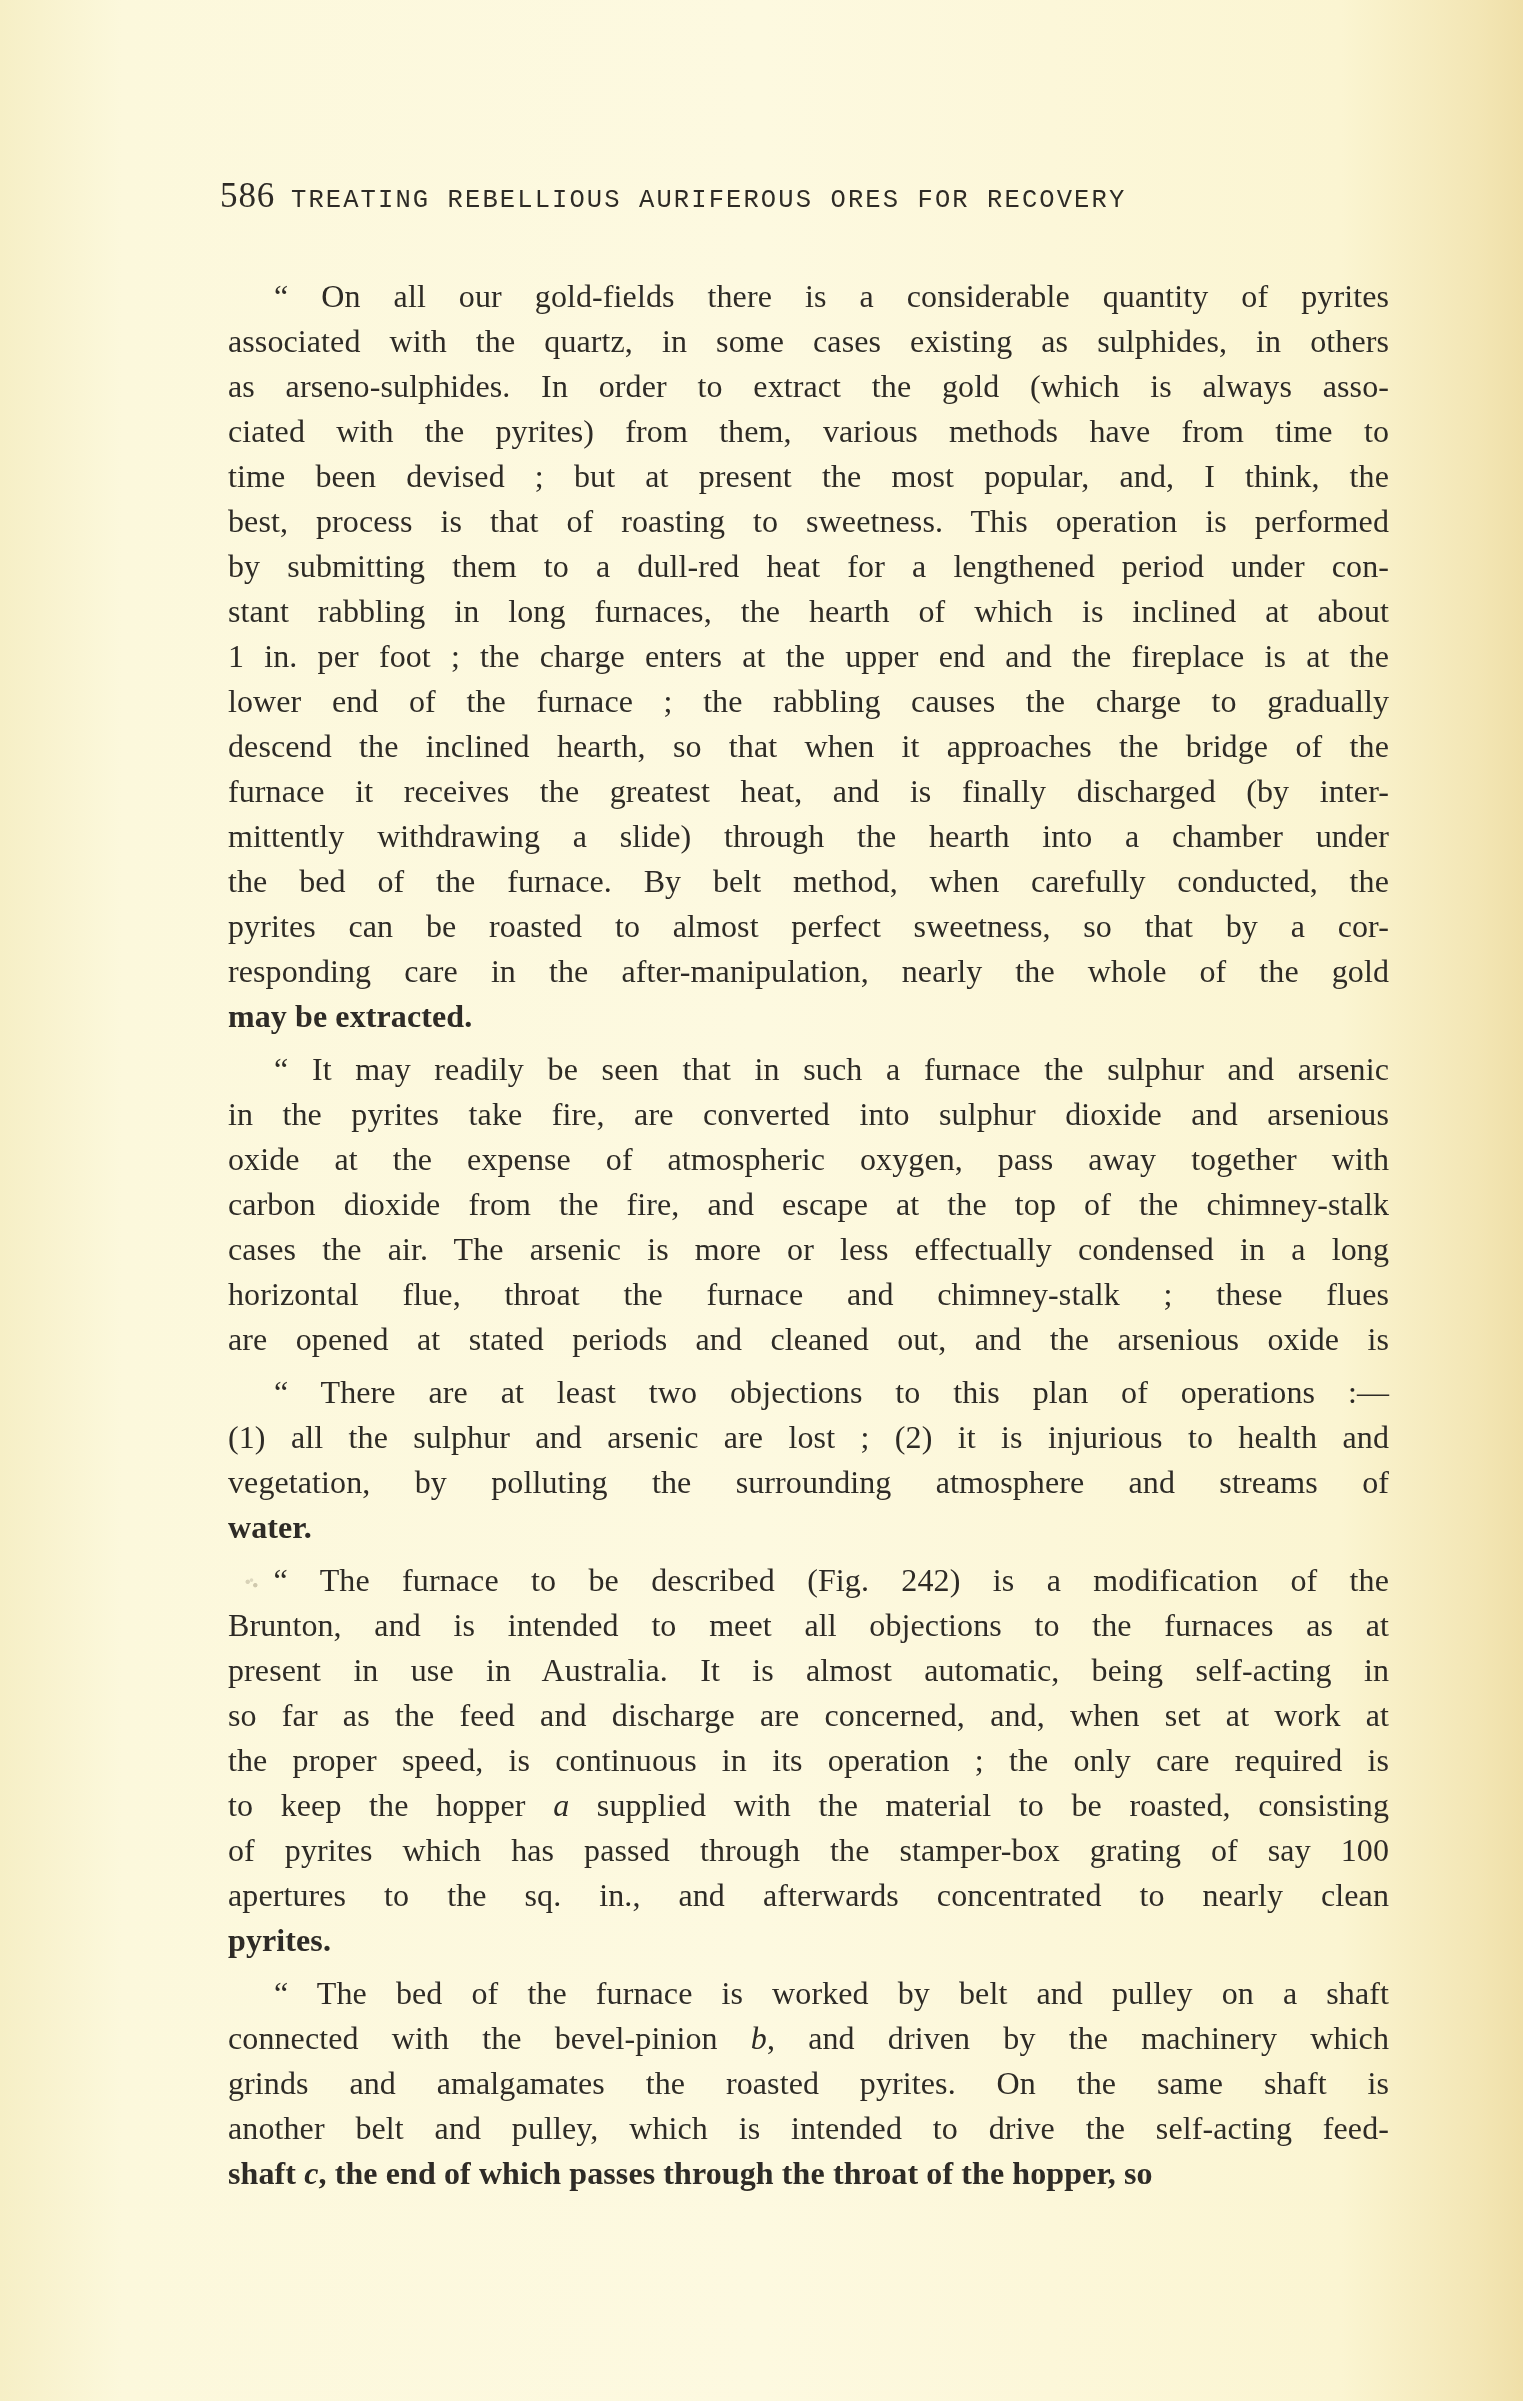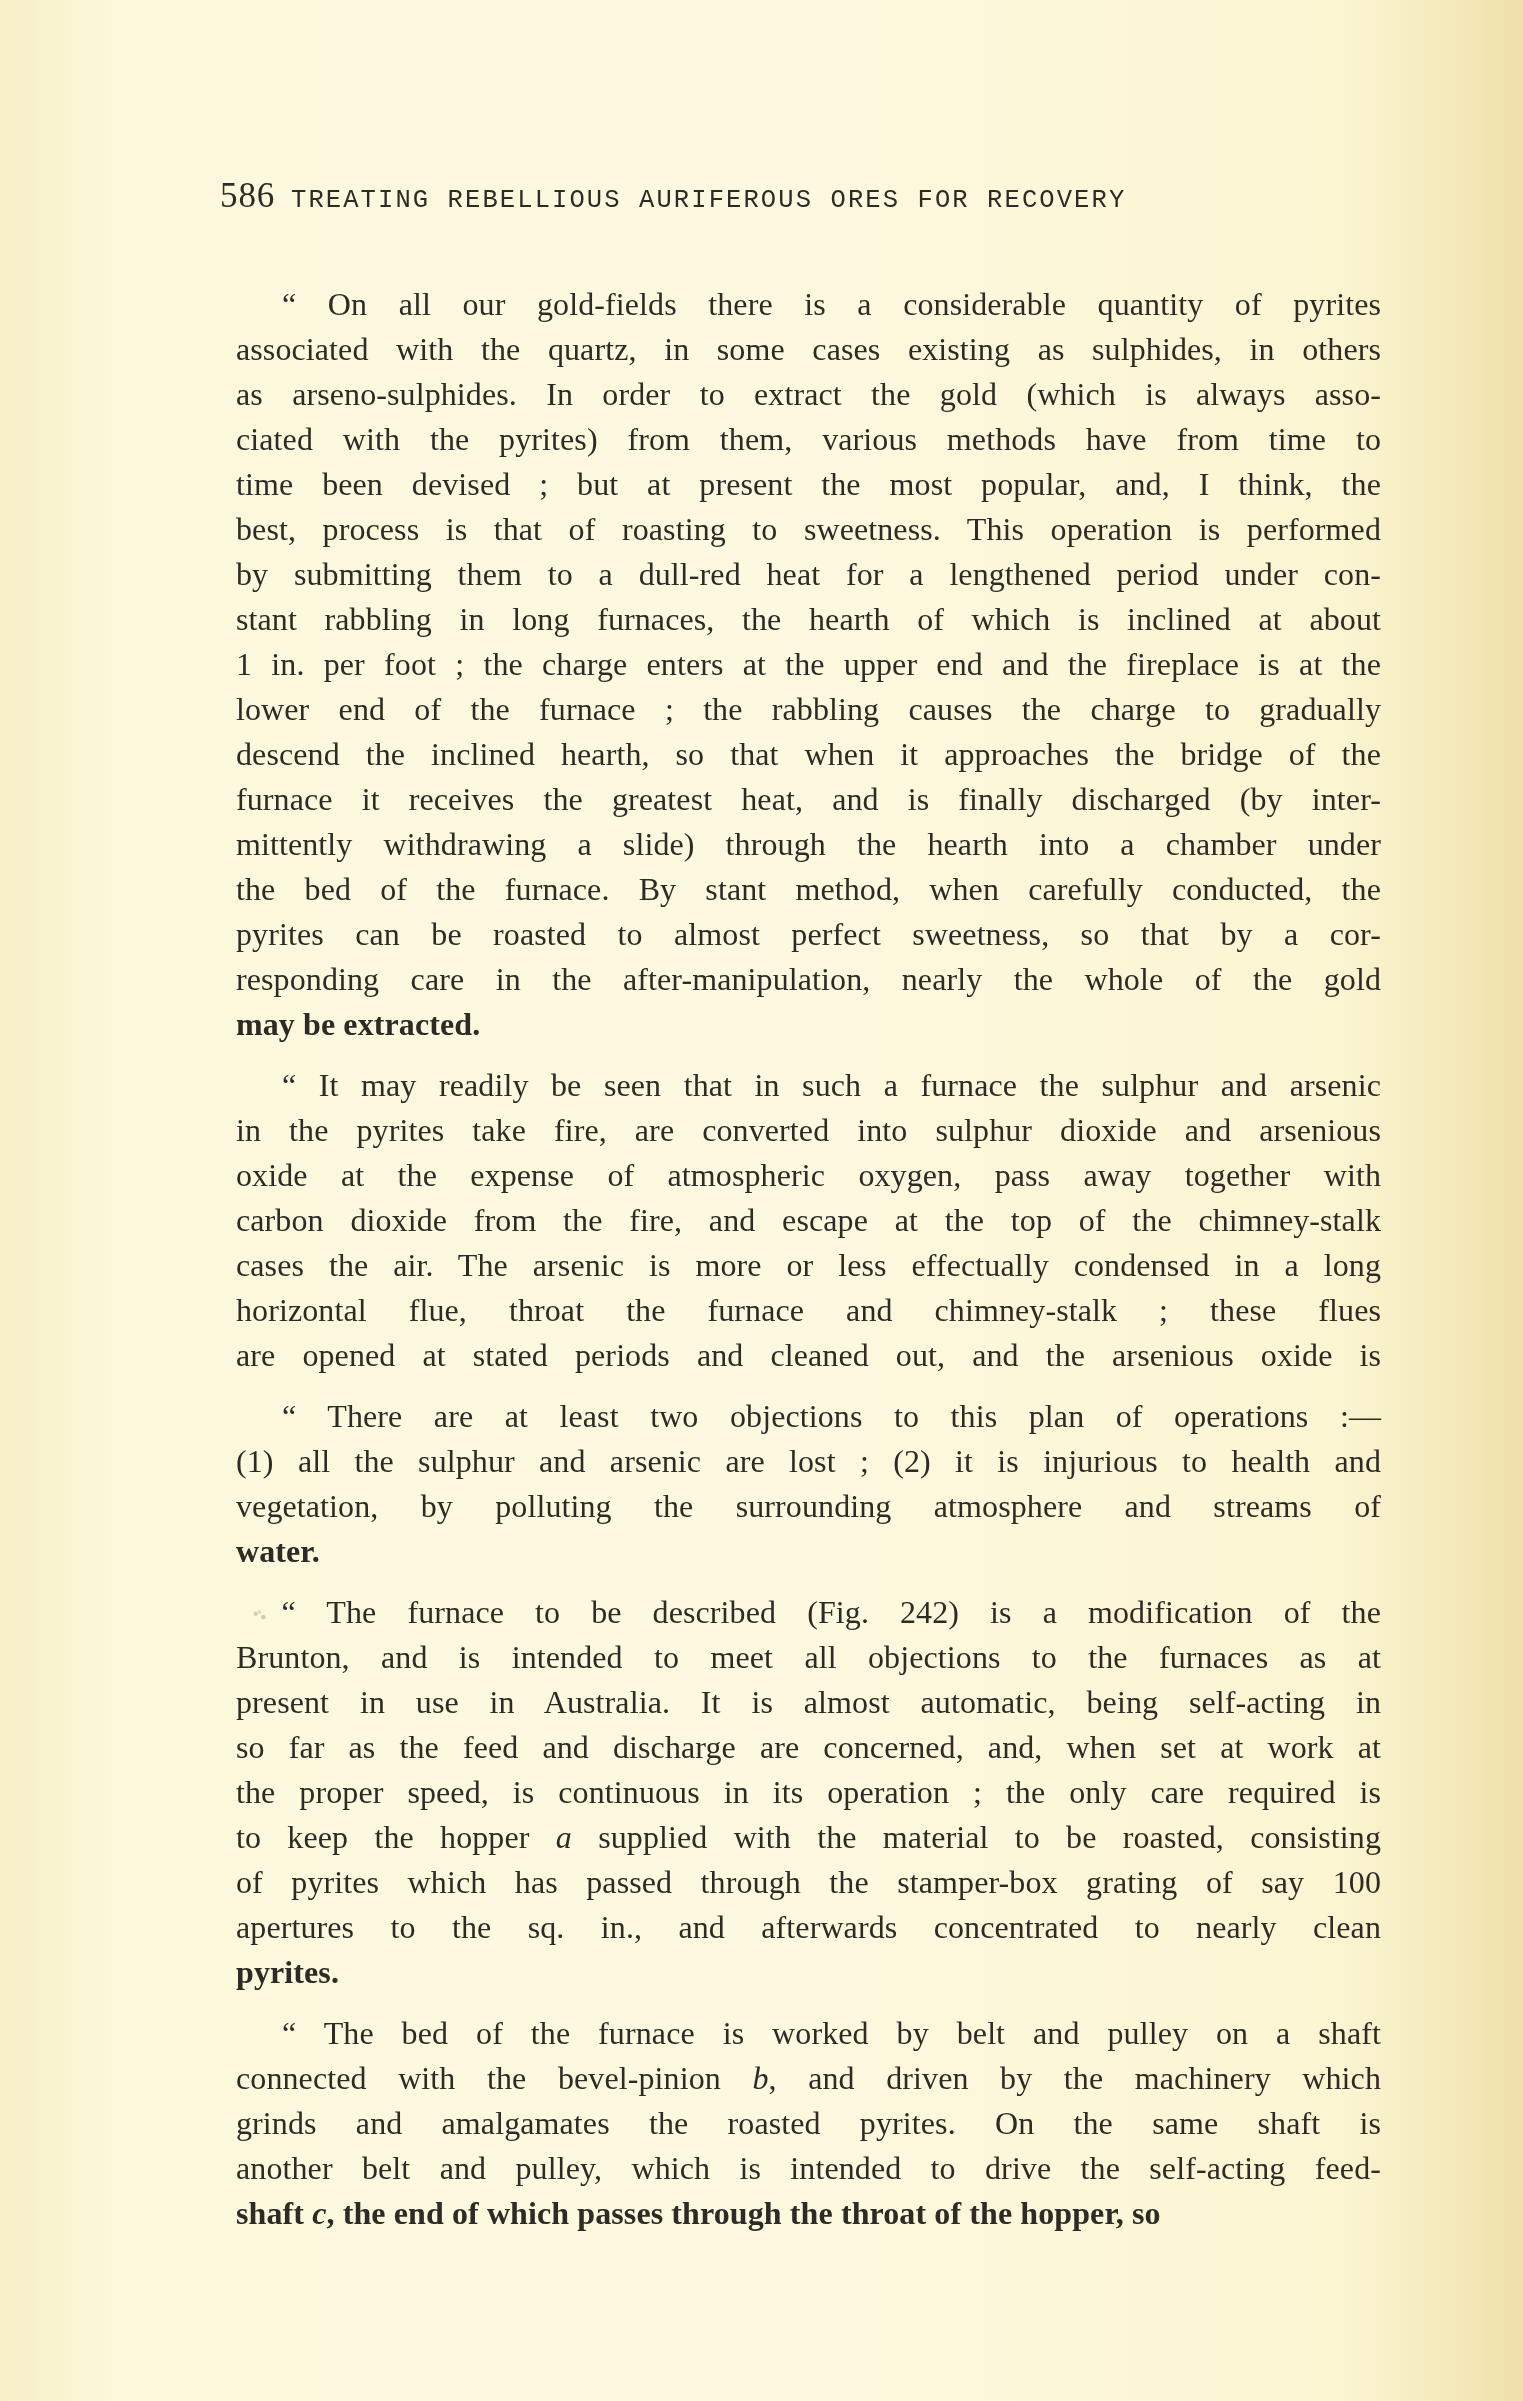--- a/index.html
+++ b/index.html
@@ -47,21 +47,21 @@
     position: absolute;
     top: 266px;
     left: 0;
     width: 1177px;
     font-size: 32px;
     line-height: 45px;
     text-align: justify;
     letter-spacing: 0.1px;
   }
   .para {
-    margin: 16px;
+    margin: 8px;
     text-indent: 46px;
   }
   .para .line {
     display: block;
     text-align: justify;
     text-align-last: justify;
     white-space: nowrap;
   }
   .para .line.last {
     text-align-last: left;
@@ -102,21 +102,21 @@
         <span class="line">ciated with the pyrites) from them, various methods have from time to</span>
         <span class="line">time been devised ; but at present the most popular, and, I think, the</span>
         <span class="line">best, process is that of roasting to sweetness.  This operation is performed</span>
         <span class="line">by submitting them to a dull-red heat for a lengthened period under con-</span>
         <span class="line">stant rabbling in long furnaces, the hearth of which is inclined at about</span>
         <span class="line">1 in. per foot ; the charge enters at the upper end and the fireplace is at the</span>
         <span class="line">lower end of the furnace ; the rabbling causes the charge to gradually</span>
         <span class="line">descend the inclined hearth, so that when it approaches the bridge of the</span>
         <span class="line">furnace it receives the greatest heat, and is finally discharged (by inter-</span>
         <span class="line">mittently withdrawing a slide) through the hearth into a chamber under</span>
-        <span class="line">the bed of the furnace.  By stant method, when carefully conducted, the</span>
+        <span class="line">the bed of the furnace.  By belt method, when carefully conducted, the</span>
         <span class="line">pyrites can be roasted to almost perfect sweetness, so that by a cor-</span>
         <span class="line">responding care in the after-manipulation, nearly the whole of the gold</span>
         <span class="line last">may be extracted.</span>
       </p>
     <p class="para">
         <span class="line first">“ It may readily be seen that in such a furnace the sulphur and arsenic</span>
         <span class="line">in the pyrites take fire, are converted into sulphur dioxide and arsenious</span>
         <span class="line">oxide at the expense of atmospheric oxygen, pass away together with</span>
         <span class="line">carbon dioxide from the fire, and escape at the top of the chimney-stalk</span>
         <span class="line">cases the air.  The arsenic is more or less effectually condensed in a long</span>

